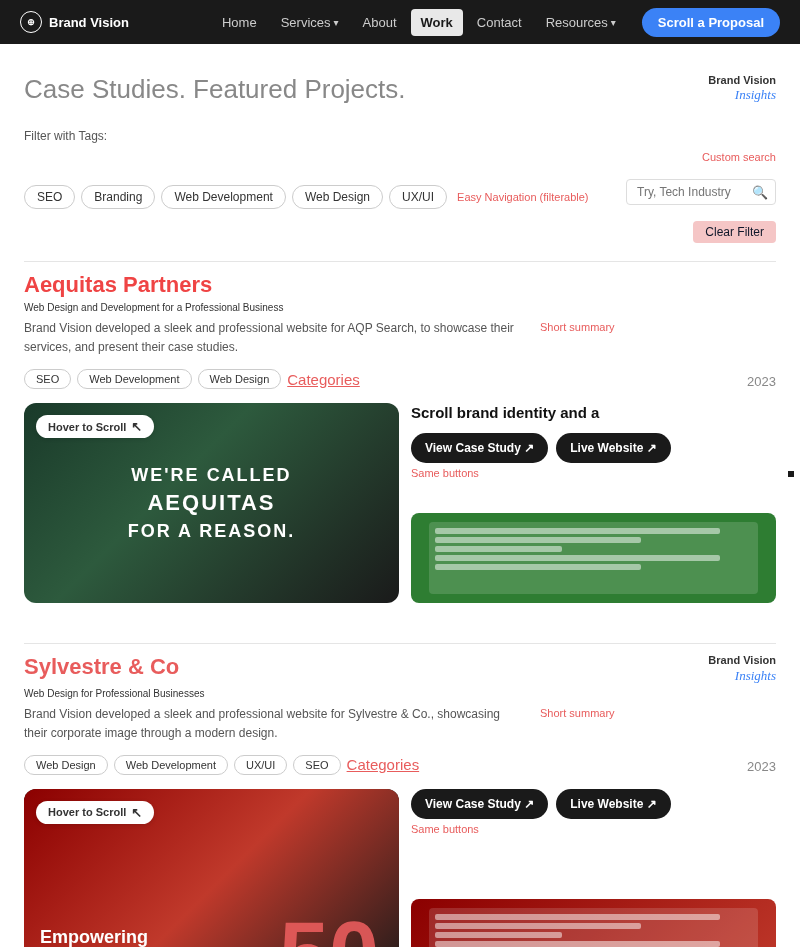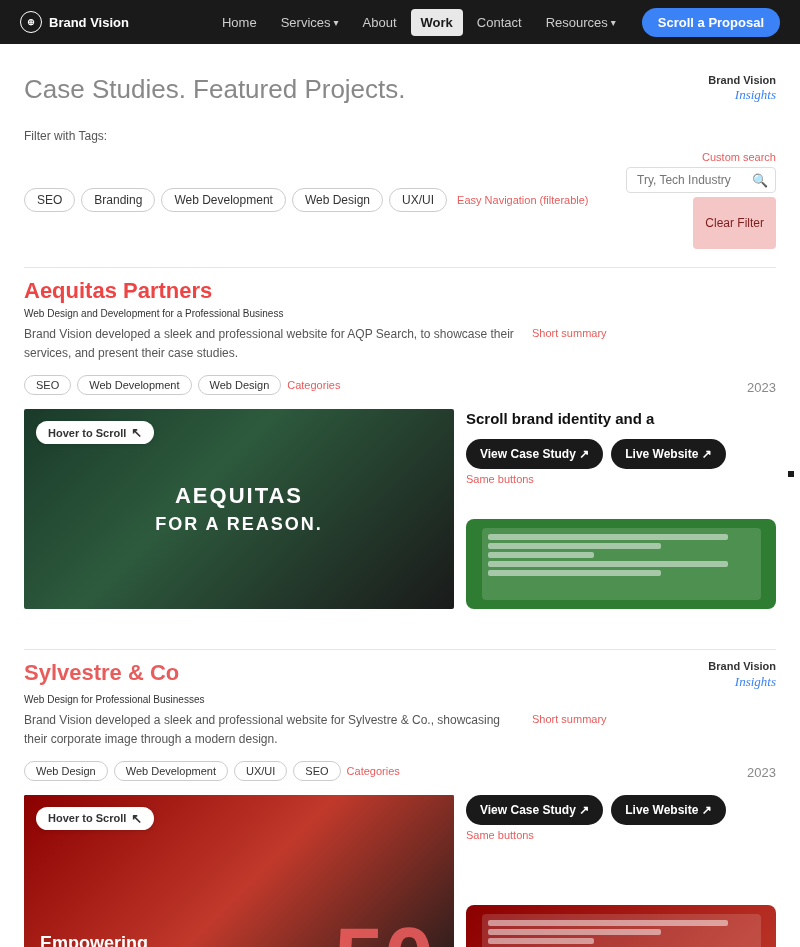--- a/index.html
+++ b/index.html
@@ -149,21 +149,21 @@
       font-size: 11px;
       color: #e85c5c;
       margin-left: 4px;
     }
 
     
     .search-area {
       display: flex;
       flex-direction: column;
       align-items: flex-end;
-      gap: 4px;
+      gap: 16px;
     }
     .custom-search-label {
       font-size: 11px;
       color: #e85c5c;
     }
     .search-input-wrap {
       position: relative;
       display: flex;
       align-items: center;
     }
@@ -182,23 +182,23 @@
       background: none;
       border: none;
       cursor: pointer;
       color: #888;
       font-size: 13px;
     }
     .clear-filter-btn {
       background: #f5c6c6;
       border: none;
       border-radius: 4px;
-      padding: 19px 12px;
+      padding: 4px 12px;
       font-size: 12px;
-      color: #7f1d1d;
+      color: #0f172a;
       cursor: pointer;
     }
 
     
     .section-divider {
       border: none;
       border-top: 1px solid #e5e5e5;
       margin: 18px 0 10px 0;
     }
 
@@ -227,21 +227,21 @@
     .cs-description {
       font-size: 12px;
       color: #555;
       line-height: 1.6;
       max-width: 500px;
       margin-bottom: 2px;
     }
     .cs-description-row {
       display: flex;
       align-items: flex-start;
-      gap: 8px;
+      gap: 16px;
       margin-bottom: 10px;
     }
     .short-summary-label {
       font-size: 11px;
       color: #e85c5c;
       white-space: nowrap;
       margin-top: 2px;
     }
     .cs-tags-row {
       display: flex;
@@ -251,40 +251,41 @@
       margin-bottom: 4px;
     }
     .cs-tag {
       border: 1px solid #ccc;
       border-radius: 20px;
       padding: 3px 11px;
       font-size: 11px;
       color: #333;
     }
     .categories-label {
-      font-size: 11px;
+      font-size: 15px;
       color: #e85c5c;
+      text-decoration: underline;
     }
     .cs-year {
       font-size: 13px;
       color: #888;
       text-align: right;
     }
 
     
     .cs-images-row {
       display: flex;
       gap: 12px;
       margin-top: 8px;
     }
     .cs-main-preview {
       flex: 0 0 auto;
-      width: 430px;
+      width: 375px;
       height: 200px;
-      border-radius: 2px;
+      border-radius: 12px;
       overflow: hidden;
       position: relative;
       background: #1a1a1a;
     }
     .hover-to-scroll-badge {
       position: absolute;
       top: 12px;
       left: 12px;
       background: #fff;
       border-radius: 20px;
@@ -523,20 +524,21 @@
     </div>
 
     <div class="cs-images-row">
       <div class="cs-main-preview">
         <div class="hover-to-scroll-badge">
           <span>Hover to Scroll</span>
           <span style="font-size:13px;">↖</span>
         </div>
         <div class="img-aequitas">
           <div class="img-aequitas-text">
+            <div>WE'RE CALLED</div>
             <div style="font-size:22px;font-weight:900;">AEQUITAS</div>
             <div>FOR A REASON.</div>
           </div>
         </div>
       </div>
       <div class="cs-right-panel">
         <div>
           <div class="cs-tagline">Scroll brand identity and a</div>
           <div class="cs-action-btns">
             <button class="btn-dark">View Case Study ↗</button>

